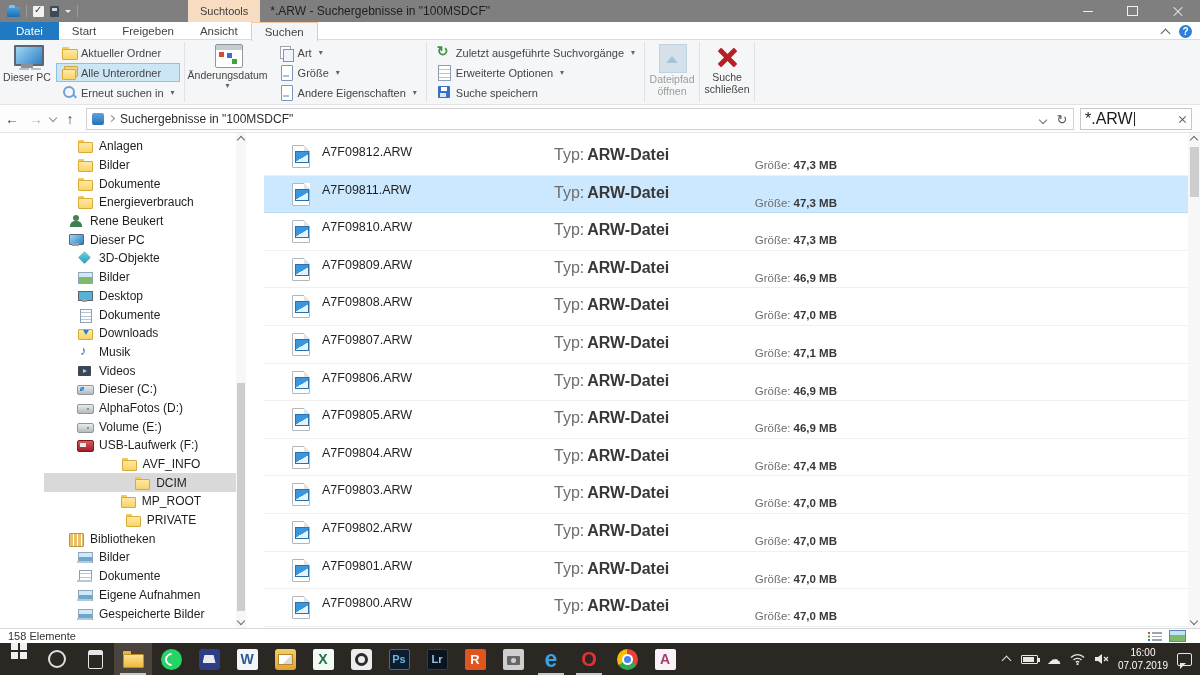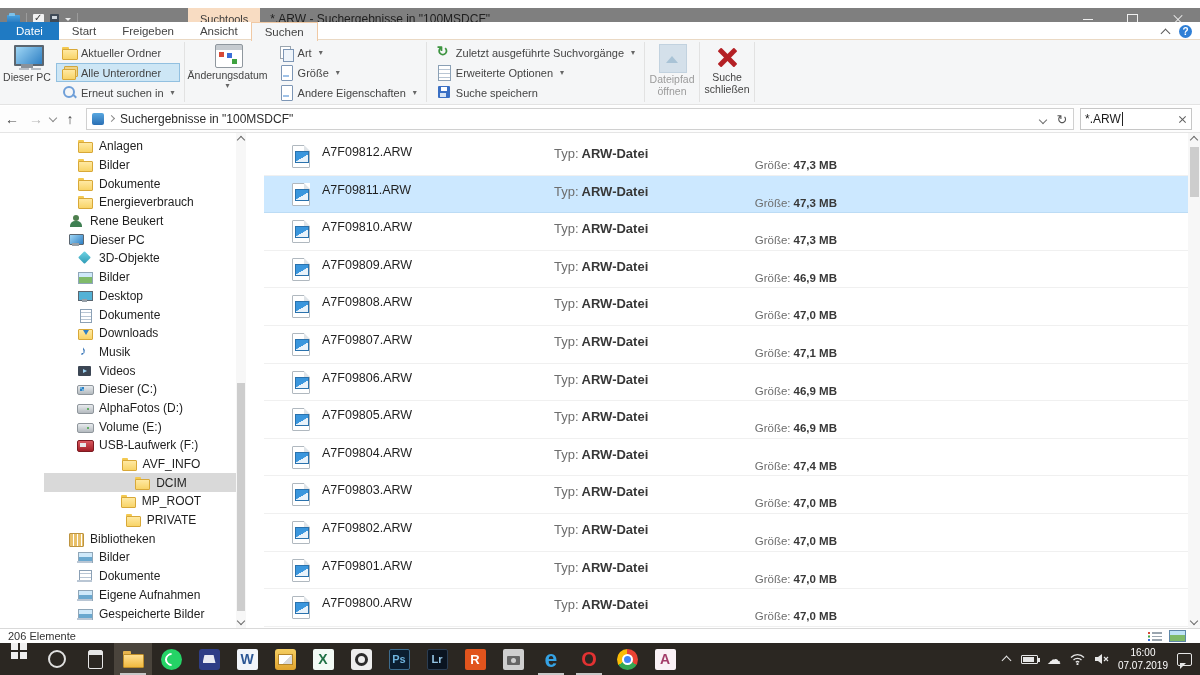--- a/index.html
+++ b/index.html
@@ -1,21 +1,21 @@
 <!DOCTYPE html>
 <html><head>
 <meta charset="utf-8">
 <style>
   * { margin:0; padding:0; box-sizing:border-box; }
   html,body { width:1200px; height:675px; overflow:hidden; background:#000; }
   body { font-family:"Liberation Sans", sans-serif; }
   .screen { position:relative; width:1200px; height:675px; background:#fff; overflow:hidden; }
 
   
-  .titlebar { position:absolute; left:0; top:8px; right:0; height:22px; background:#7f7f7f; display:flex; align-items:center; }
+  .titlebar { position:absolute; left:0; top:0; right:0; height:22px; background:#7f7f7f; display:flex; align-items:center; }
   .qat { display:flex; align-items:center; gap:6px; padding-left:7px; }
   .qat-sep { width:1px; height:12px; background:#9c9c9c; }
   .exp-logo { width:13px; height:12px; position:relative; }
   .exp-logo::before { content:""; position:absolute; left:0; top:2px; width:13px; height:10px; background:linear-gradient(#4aa3e0,#1f6db5); border-radius:1px; }
   .exp-logo::after { content:""; position:absolute; left:2px; top:0; width:6px; height:3px; background:#7cc1ea; border-radius:1px 1px 0 0; }
   .qat-check { width:11px; height:11px; background:#f2f2f2; border-radius:1px; position:relative; }
   .qat-check::after { content:"✓"; position:absolute; left:1px; top:-2px; font-size:10px; color:#3b3b3b; }
   .qat-flag { width:9px; height:11px; background:#3f4a56; border-radius:1px; position:relative; }
   .qat-flag::after { content:""; position:absolute; left:2px; top:2px; width:5px; height:3px; background:#cfd6dd; }
   .qat-dd { width:0; height:0; border:3px solid transparent; border-top-color:#ececec; margin-top:3px; }
@@ -96,21 +96,21 @@
   .addr-ico { width:12px; height:12px; margin-left:5px; background:linear-gradient(#58a7e0,#2a6fb4); border-radius:2px; }
   .addr-chev { margin:0 4px; position:relative; width:8px; height:8px; }
   .addr-chev::before { content:""; position:absolute; left:1px; top:1px; width:4px; height:4px; border-right:1.2px solid #8a8a8a; border-top:1.2px solid #8a8a8a; transform:rotate(45deg); }
   .addr-text { font-size:12px; color:#2b2b2b; }
   .addr-right { position:absolute; right:2px; top:0; height:20px; display:flex; align-items:center; gap:2px; }
   .addr-dd { width:16px; height:18px; position:relative; }
   .addr-dd::before { content:""; position:absolute; left:5px; top:7px; width:5px; height:5px; border-right:1.2px solid #707070; border-bottom:1.2px solid #707070; transform:rotate(45deg); }
   .addr-refresh::before { content:"↻"; font-size:13px; color:#555; }
   .addr-refresh { width:18px; text-align:center; }
   .searchbox { width:112px; height:22px; background:#fff; border:1px solid #c6c6c6; margin:0 8px 0 6px; display:flex; align-items:center; padding:0 4px; position:relative; }
-  .search-text { font-size:12px; color:#1a1a1a; }
+  .search-text { font-size:16px; color:#1a1a1a; }
   .caret { width:1px; height:14px; background:#222; margin-left:1px; }
   .search-clear { position:absolute; right:4px; top:6px; width:9px; height:9px; }
   .search-clear::before, .search-clear::after { content:""; position:absolute; left:0; top:4px; width:9px; height:1px; background:#5f5f5f; }
   .search-clear::before { transform:rotate(45deg); } .search-clear::after { transform:rotate(-45deg); }
 
   
   .main { position:absolute; left:0; top:133px; right:0; height:495px; background:#fff;margin-left:44px; }
 
   
   .sidebar { position:absolute; left:0; top:0; width:192px; bottom:0; overflow:hidden; padding-top:4px; }
@@ -157,21 +157,21 @@
   .side-thumb { position:absolute; left:1px; width:8px; top:250px; height:228px; background:#cdcdcd; }
 
   
   .filepane { position:absolute; left:220px; top:0; width:966px; bottom:0; padding-top:5px; }
   .frow { position:relative; height:37.6px; border-bottom:1px solid #f0f0f0; }
   .frow.sel { background:#cce8ff; border-bottom-color:#bcdcf5; }
   .fico { position:absolute; left:28px; top:7px; width:18px; height:23px; background:#fff; border:1px solid #b0b8bf; border-radius:1px; }
   .fico::before { content:""; position:absolute; right:-1px; top:-1px; width:0; height:0; border:3px solid #dfe4e8; border-right-color:#fff; border-top-color:#fff; }
   .fico::after { content:""; position:absolute; left:2px; top:5px; width:12px; height:10px; background:linear-gradient(160deg, #4aa0e0 55%, #fff 56%, #fff 70%, #2f7fc0 71%), #3a96dd; background:#3a96dd; background-image:linear-gradient(150deg, transparent 55%, #e8f2fa 56%); border:1px solid #2a72ad; }
   .fname { position:absolute; left:58px; top:7px; font-size:12.5px; color:#1f1f1f; }
-  .ftype { position:absolute; left:290px; top:8px; font-size:13px; }
+  .ftype { position:absolute; left:290px; top:8px; font-size:16px; }
   .fsize { position:absolute; right:393px; top:21px; font-size:11.5px; }
   .mlabel { color:#6d6d6d; }
   .mvalue { color:#383838; font-weight:bold; margin-left:3px; }
 
   
   .right-scroll { position:absolute; right:0; top:0; width:12px; bottom:0; background:#f7f7f7; }
   .right-scroll .scroll-arrow { left:3px; }
   .right-thumb { position:absolute; left:1.5px; width:9px; top:14px; height:50px; background:#cdcdcd; }
 
   
@@ -576,21 +576,21 @@
   </div>
       </div>
     <div class="right-scroll">
       <span class="scroll-arrow up"></span>
       <span class="right-thumb"></span>
       <span class="scroll-arrow down"></span>
     </div>
   </div>
 
   <div class="statusbar">
-    <span class="status-count">206 Elemente</span>
+    <span class="status-count">158 Elemente</span>
     <div class="viewbtns">
       <span class="view-details"></span>
       <span class="view-thumbs"></span>
     </div>
   </div>
 
   <div class="taskbar">
     <div class="tb-left">
         <div class="taskbar-btn">
     <span class="tbico tb-start"></span>

